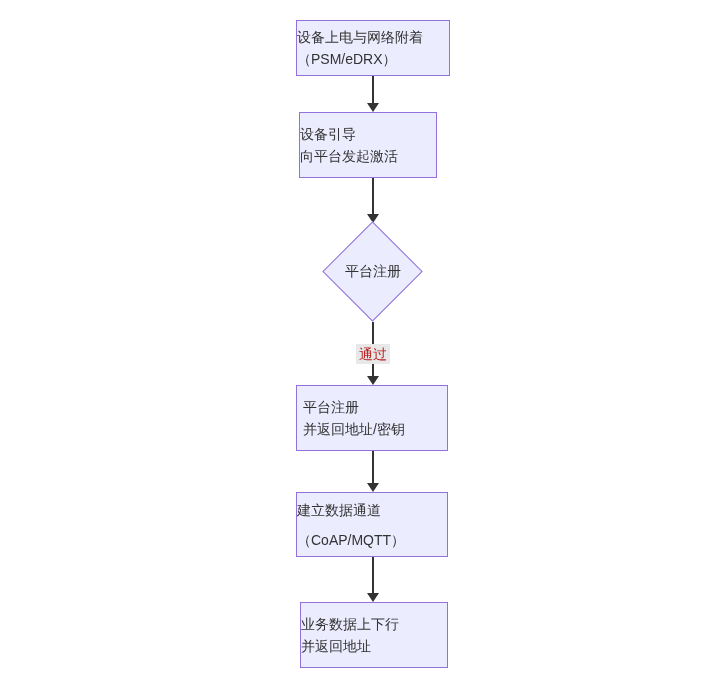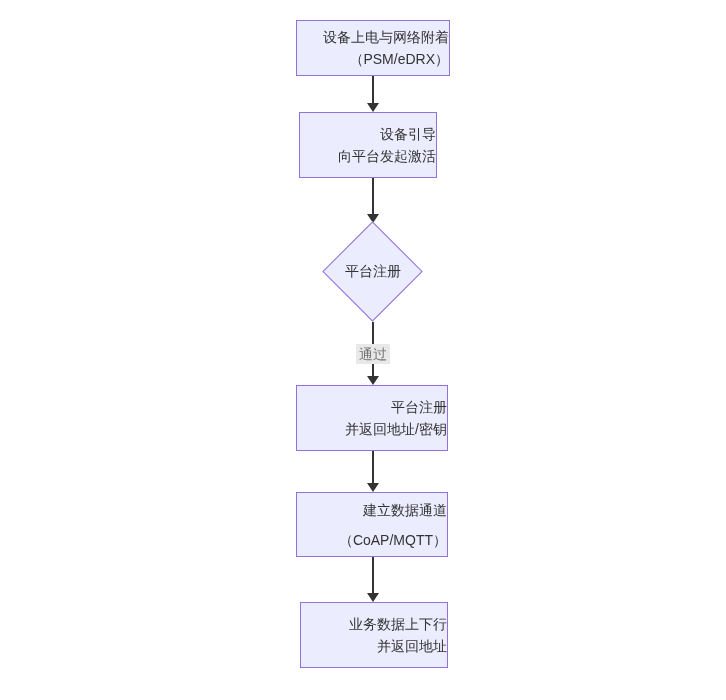--- a/index.html
+++ b/index.html
@@ -17,21 +17,21 @@
     overflow: hidden;
   }
   
   .node.rect {
     position: absolute;
     box-sizing: border-box;
     background: #ECECFF;
     border: 1px solid #9370DB;
     display: flex;
     flex-direction: column;
-    align-items: flex-end;
+    align-items: flex-start;
     justify-content: center;
     text-align: center;
     font-size: 14px;
     line-height: 22px;
     z-index: 2;
   }
   #box1 { left: 296px; top: 20px;  width: 154px; height: 56px; }
   #box2 { left: 299px; top: 112px; width: 138px; height: 66px; }
   #box3 { left: 296px; top: 385px; width: 152px; height: 66px; padding-left: 6px; }
   #box4 { left: 296px; top: 492px; width: 152px; height: 65px; gap: 8px; }
@@ -93,21 +93,21 @@
   #arrow4 { left: 373px; top: 451px; height: 41px; }
   #arrow5 { left: 373px; top: 557px; height: 45px; }
 
   
   .edge-label {
     position: absolute;
     left: 373px;
     top: 344px;
     transform: translateX(-50%);
     background: #e8e8e8;
-    color: #737373;
+    color: #b91c1c;
     font-size: 14px;
     line-height: 18px;
     padding: 1px 3px;
     z-index: 3;
   }
 </style>
 </head>
 <body>
 
 <div class="canvas">

